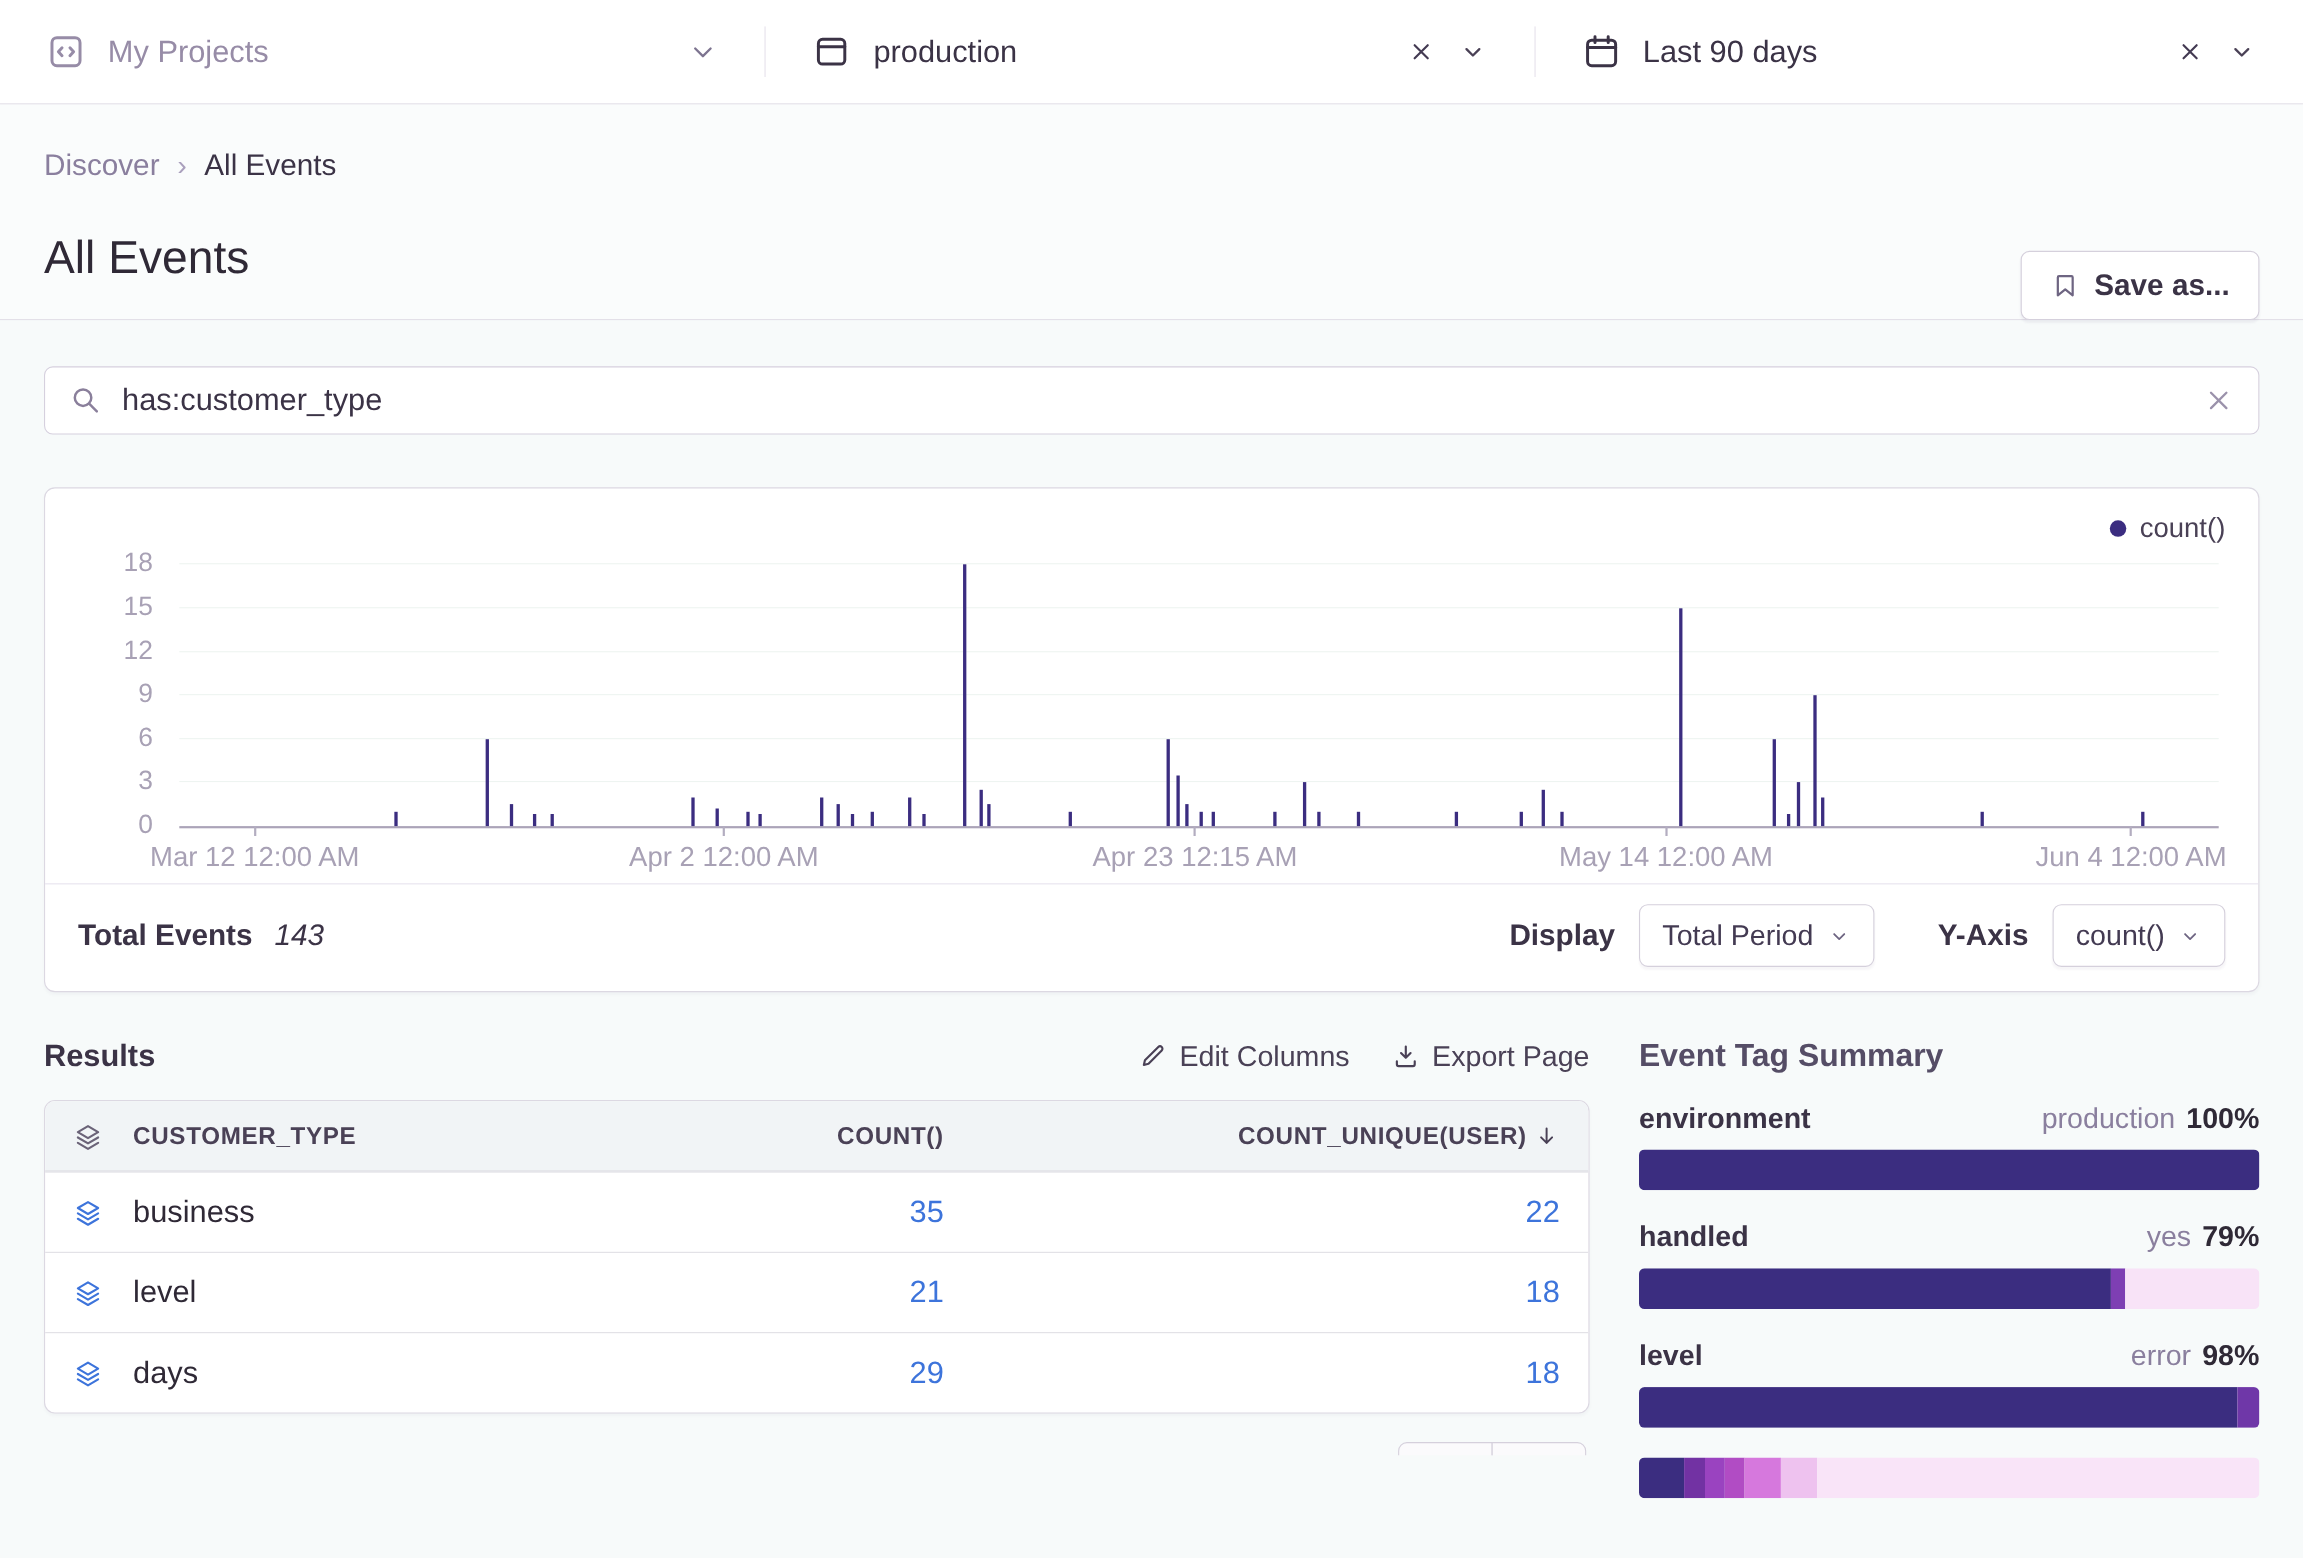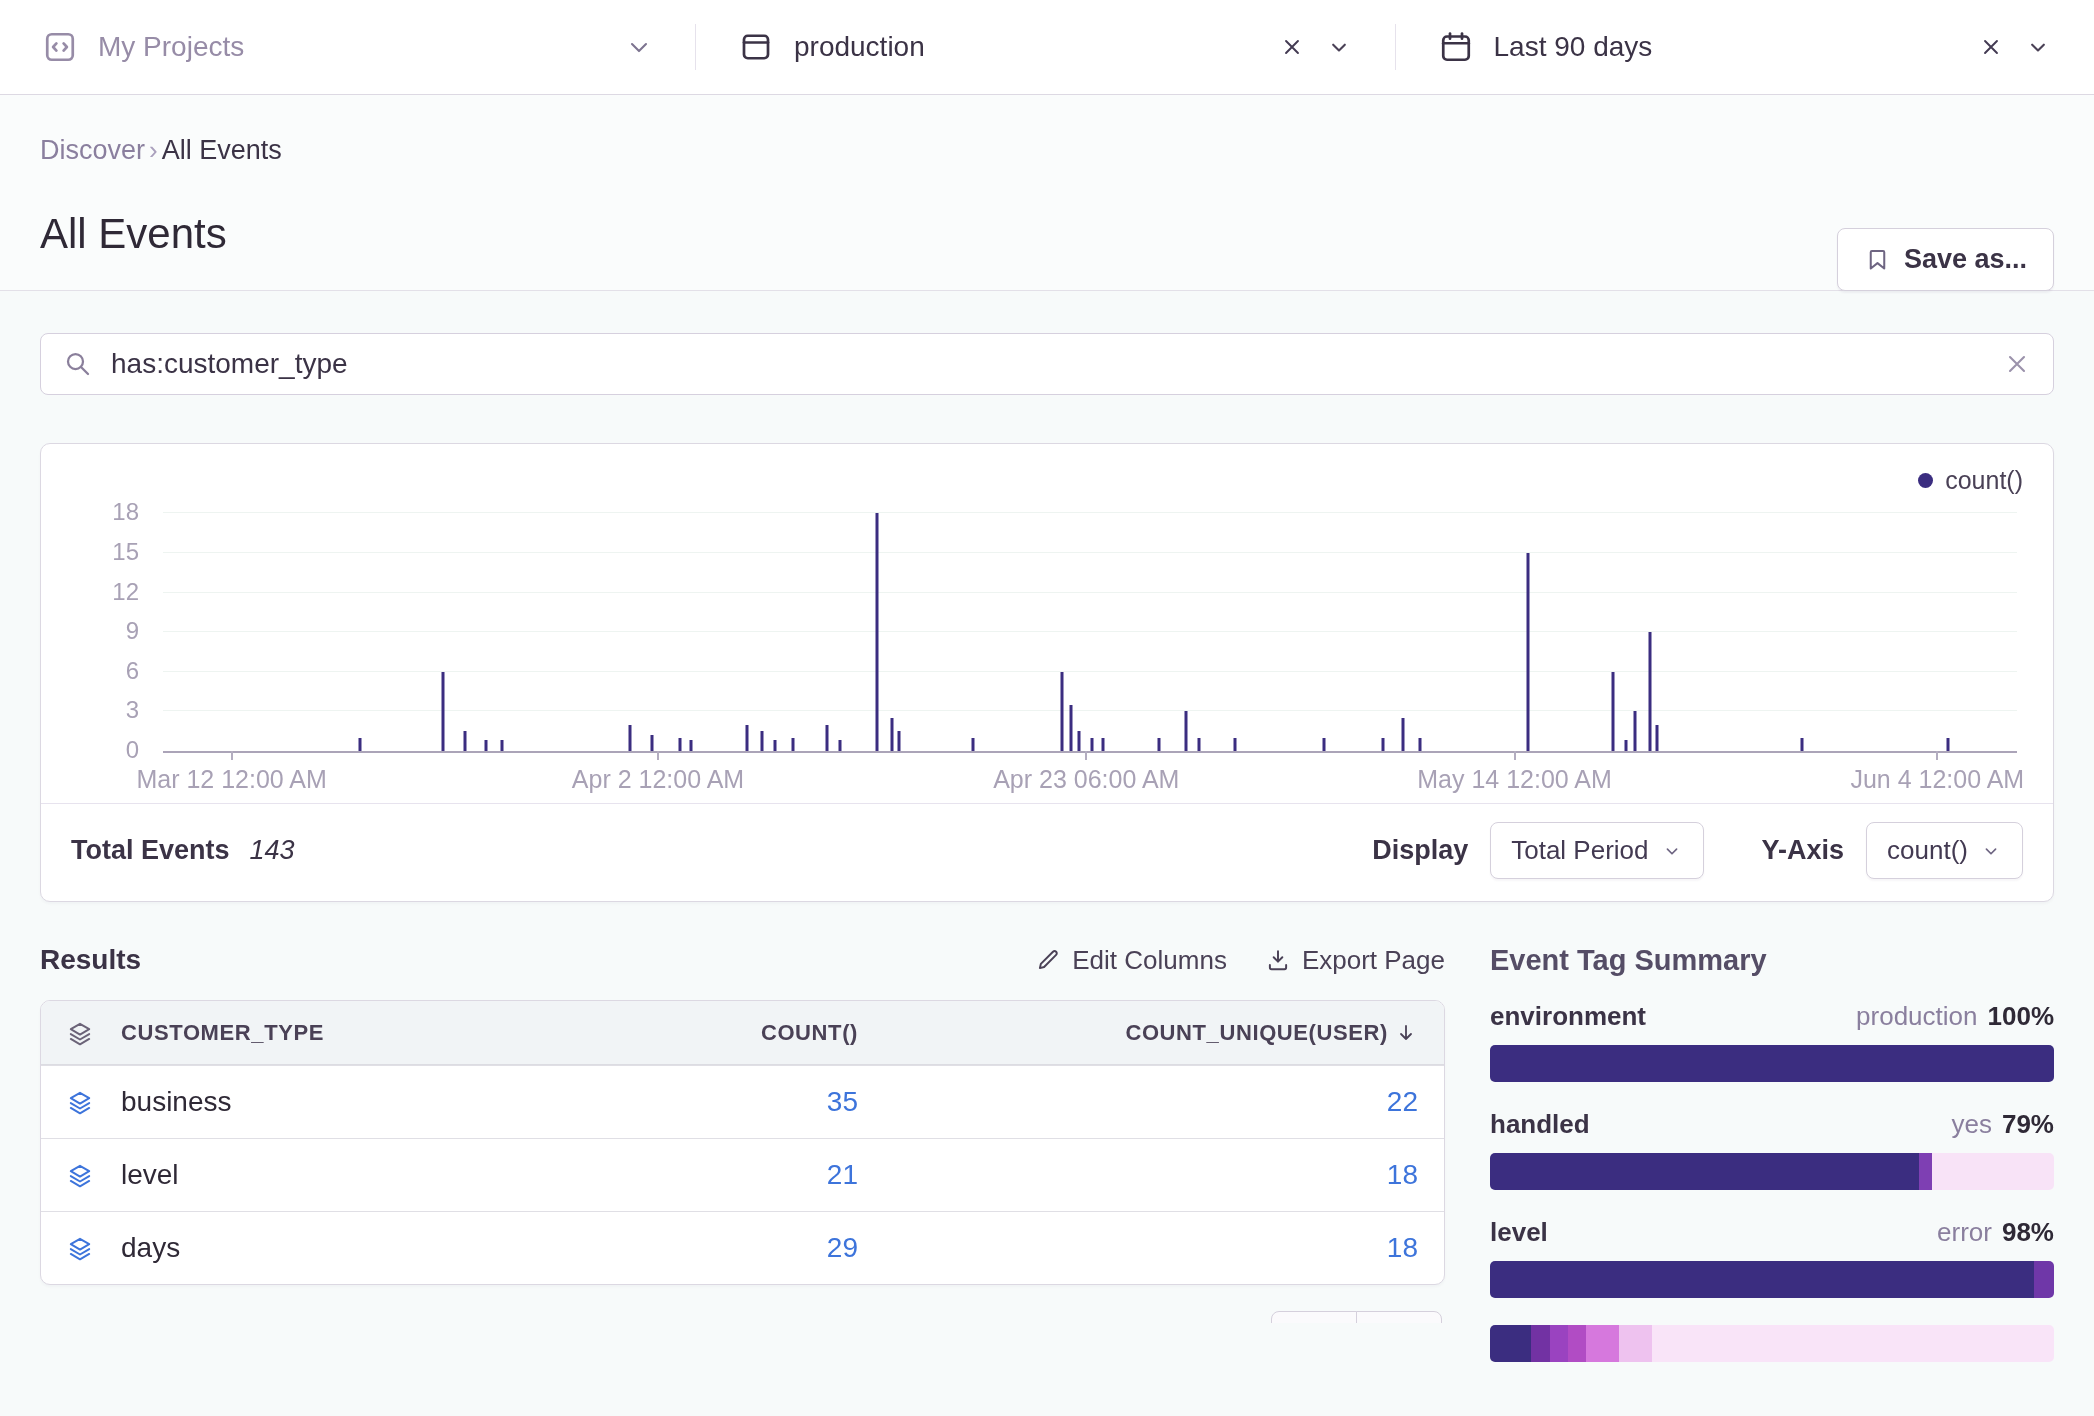--- a/index.html
+++ b/index.html
@@ -20,21 +20,21 @@
   .tb-div { width:1px; background:#e6e2ec; margin:24px 0; }
   .spacer { flex:1; }
   .chev { color:#4a4156; }
   .chev svg { width:28px; height:28px; }
   .tb-projects .chev { color:#7d7490; }
   .xbtn { color:#433a52; cursor:pointer; }
   .xbtn svg { width:26px; height:26px; }
 
   
   .page-head { padding:40px 40px 32px 40px; border-bottom:1px solid #e3e0e8; position:relative; background:#fafcfc; }
-  .crumbs { display:flex; align-items:center; gap:4px; font-size:27px; }
+  .crumbs { display:flex; align-items:center; gap:16px; font-size:27px; }
   .crumb-parent { color:#8a7f9e; cursor:pointer; }
   .crumb-sep { color:#aaa0bd; font-size:26px; }
   .crumb-current { color:#3b3346; }
   .saveas { position:absolute; right:40px; top:133px; display:flex; align-items:center; gap:13px; background:#fff; border:1px solid #d5d0dc; border-radius:8px; padding:15px 26px; font-size:27px; font-weight:700; color:#3b3346; box-shadow:0 2px 2px rgba(45,0,85,0.05); cursor:pointer; }
   .saveas svg { width:27px; height:27px; color:#6e6582; }
   .page-title { margin-top:44px; font-size:42px; font-weight:400; color:#2f2936; }
 
   
   .searchbar { margin:42px 40px 0 40px; height:62px; background:#fff; border:1px solid #d6d0de; border-radius:8px; display:flex; align-items:center; padding:0 22px; gap:18px; }
   .searchbar svg.mag { width:30px; height:30px; color:#8a7f9b; flex:none; }
@@ -260,21 +260,21 @@
         <div class="spike" style="left: 78.9%; height: 10.56px; background: rgb(59, 45, 128);"></div>
         <div class="spike" style="left: 79.4%; height: 39.6px; background: rgb(59, 45, 128);"></div>
         <div class="spike" style="left: 80.2%; height: 118.8px; background: rgb(59, 45, 128);"></div>
         <div class="spike" style="left: 80.6%; height: 26.4px; background: rgb(59, 45, 128);"></div>
         <div class="spike" style="left: 88.4%; height: 13.2px; background: rgb(59, 45, 128);"></div>
         <div class="spike" style="left: 96.3%; height: 13.2px; background: rgb(59, 45, 128);"></div>
       </div>
     <div class="xlabels">
         <div class="xlab" style="left: 3.7%;">Mar 12 12:00 AM</div>
         <div class="xlab" style="left: 26.7%;">Apr 2 12:00 AM</div>
-        <div class="xlab" style="left: 49.8%;">Apr 23 06:00 AM</div>
+        <div class="xlab" style="left: 49.8%;">Apr 23 12:15 AM</div>
         <div class="xlab" style="left: 72.9%;">May 14 12:00 AM</div>
         <div class="xlab" style="left: 95.7%;">Jun 4 12:00 AM</div>
       </div>
   </div>
   <div class="chart-footer">
     <div class="tot">
       <span class="tot-label">Total Events</span>
       <span class="tot-value">143</span>
     </div>
     <div class="cf-right">

